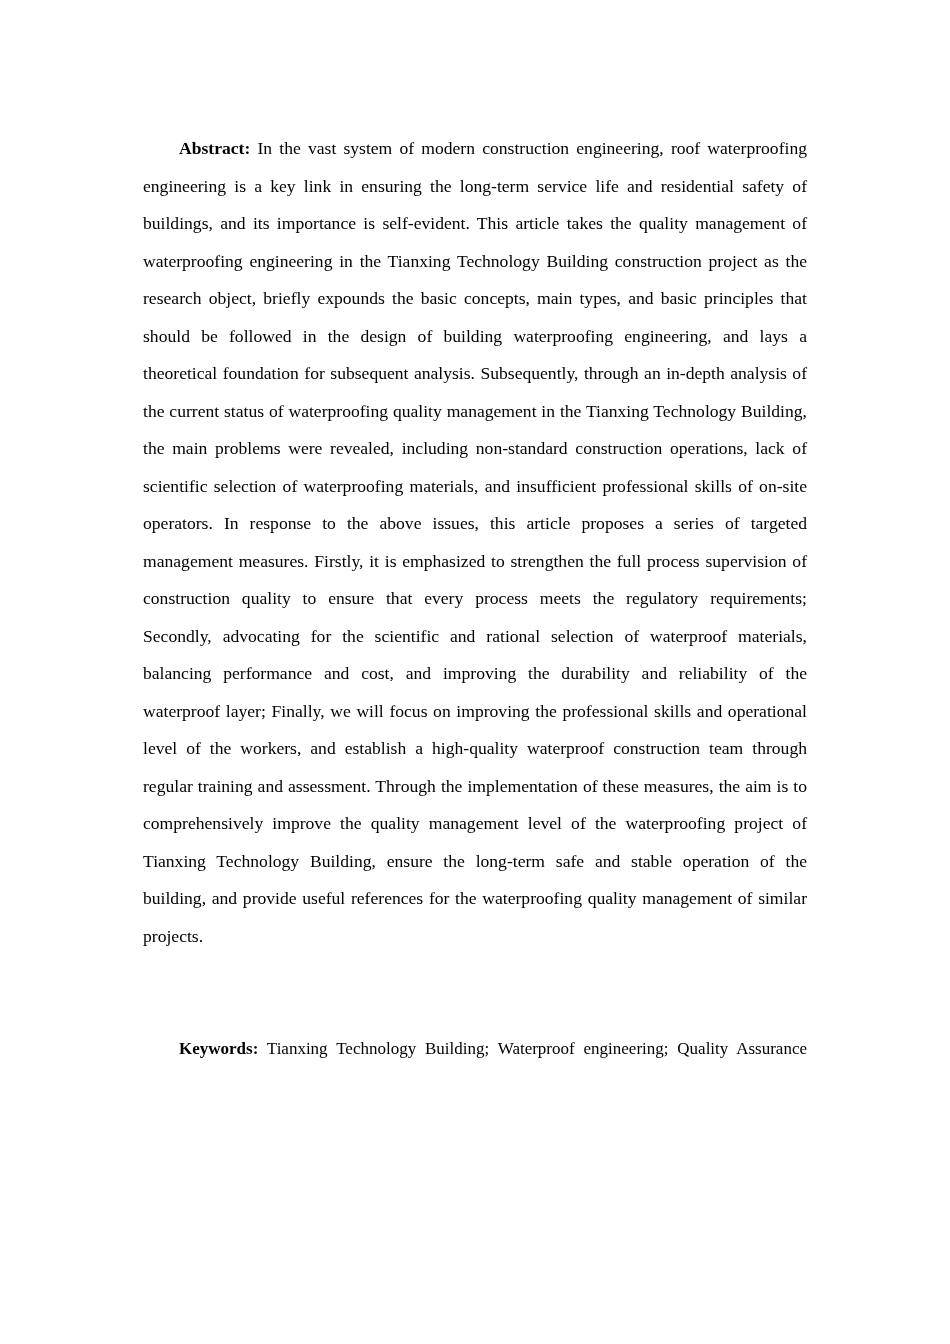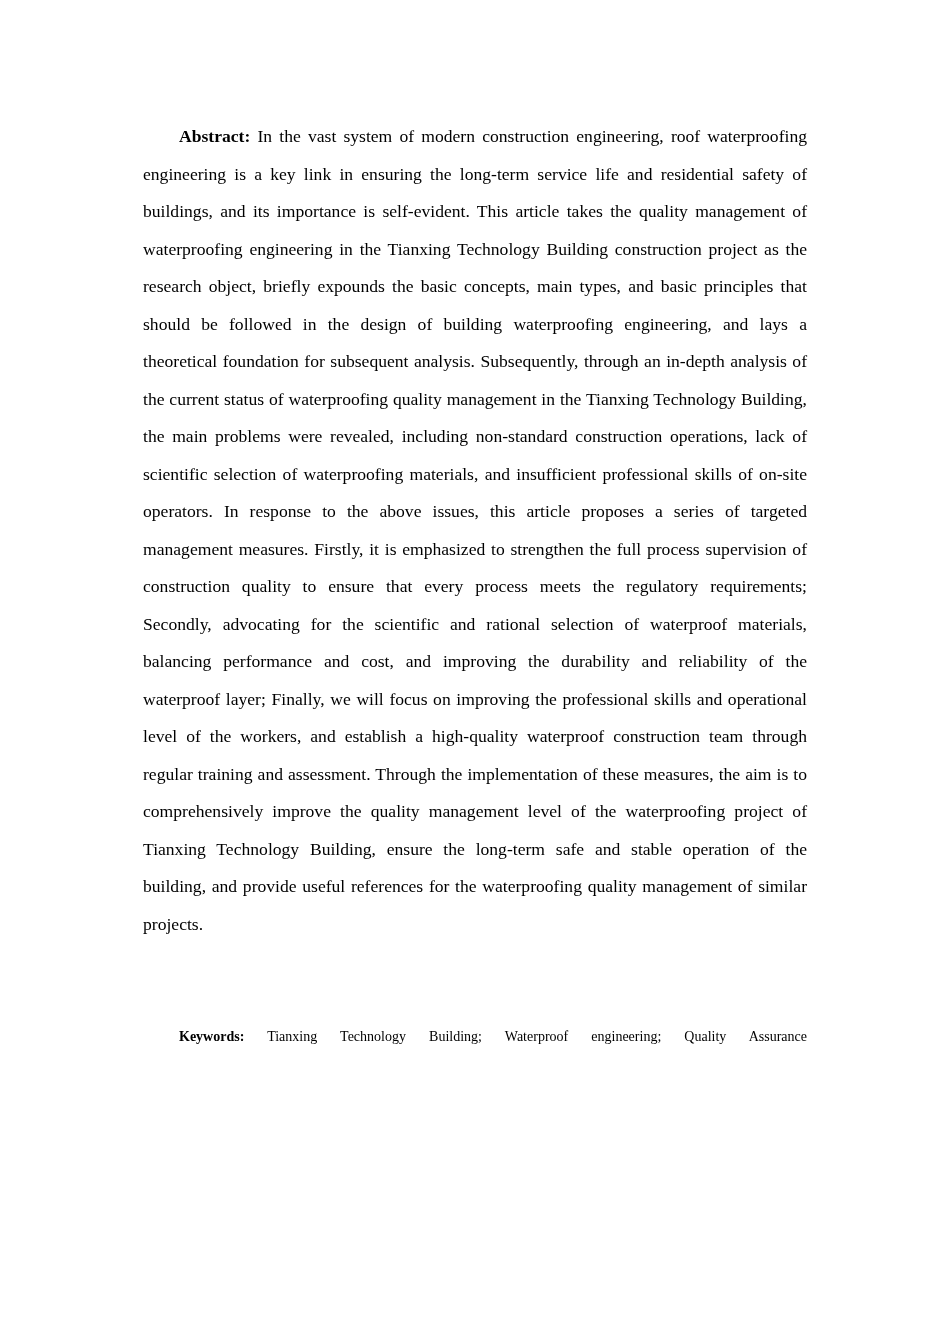--- a/index.html
+++ b/index.html
@@ -21,21 +21,21 @@
     position: relative;
     width: 950px;
     height: 1344px;
     background: #ffffff;
     box-sizing: border-box;
   }
 
   .content {
     position: absolute;
     left: 143px;
-    top: 118px;
+    top: 130px;
     width: 664px;
   }
 
   .para {
     margin: 0;
     font-size: 17.6px;
     line-height: 37.5px;
     text-align: justify;
     text-justify: inter-word;
     text-indent: 36px;
@@ -53,21 +53,21 @@
   .lead {
     font-weight: bold;
   }
 
   .spacer-line {
     height: 37.5px;
   }
 
   .keywords {
     margin: 0;
-    font-size: 14px;
+    font-size: 17px;
     line-height: 37.5px;
     text-align: justify;
     text-justify: inter-word;
     text-indent: 36px;
   }
   .keywords::after {
     content: "";
     display: inline-block;
     width: 100%;
   }

